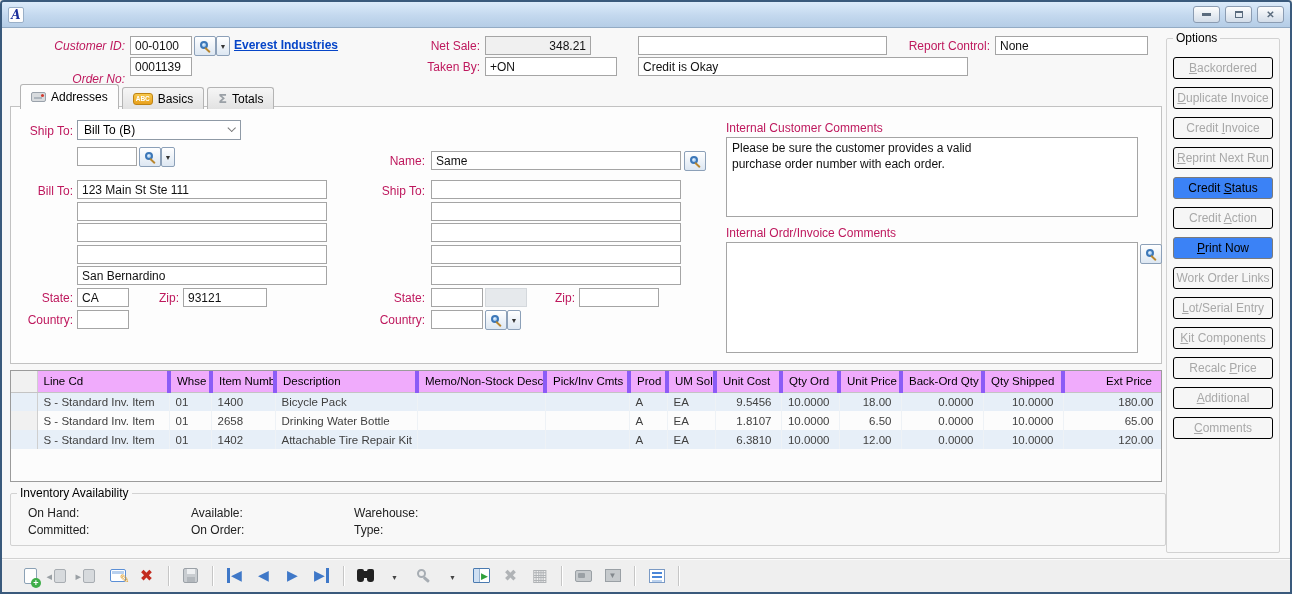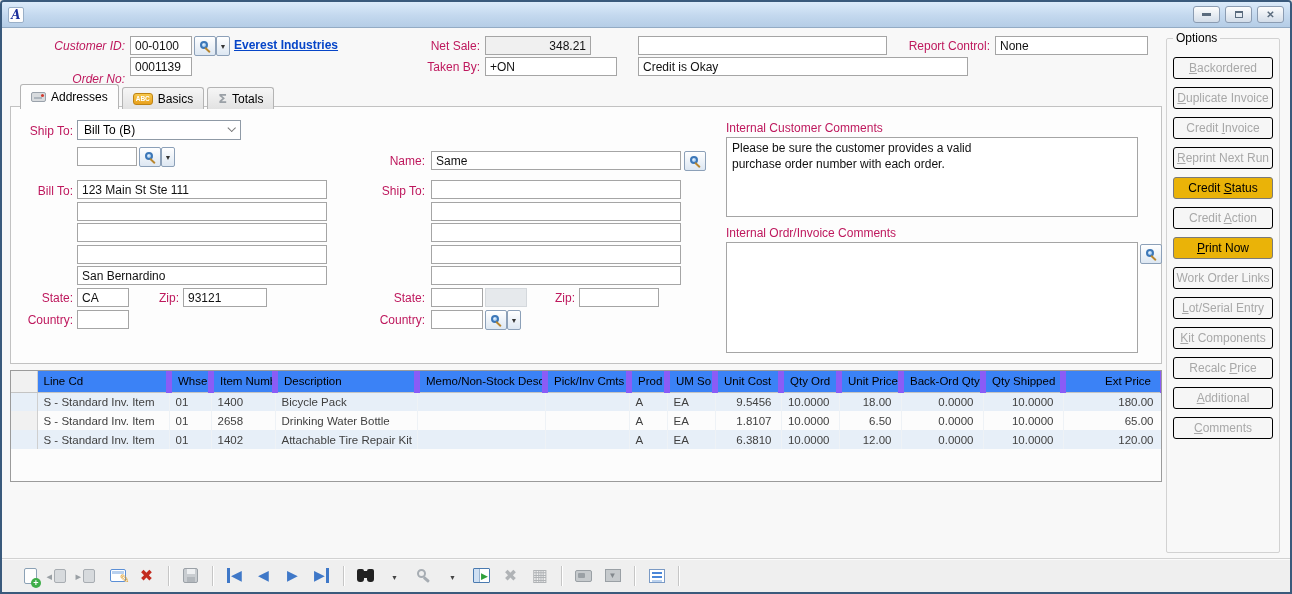--- a/index.html
+++ b/index.html
@@ -52,36 +52,36 @@
   .i-tab-addr::after { content:""; position:absolute; right:1px; top:1px; width:3px; height:3px; background:#d23b2f; border-radius:50%; }
   .i-abc { background:linear-gradient(#f6c84c,#e8a01c); border:1px solid #bf8312; border-radius:3px; color:#fff; font-weight:bold; font-size:6.5px; line-height:8px; padding:1px 2px; }
   .i-sigma { color:#9aa0a6; font-weight:bold; font-size:13px; line-height:13px; font-family:"DejaVu Sans", sans-serif; }
 
   .tab-panel { position:absolute; left:8px; top:78px; width:1152px; height:258px; background:#fdfdfd; border:1px solid #c2c2c2; z-index:2; }
   .gray-box { background:#e6e9ec; border:1px solid #d4d8dc; }
 
   
   .grid-box { position:absolute; left:8px; top:342px; width:1152px; height:112px; background:#fcfcfc; border:1px solid #9b9b9b; overflow:hidden; }
   table.grid { border-collapse:collapse; table-layout:fixed; width:100%; }
-  table.grid th { height:21px; font-weight:normal; font-size:11.5px; color:#000; text-align:left; padding:0 6px; border-bottom:1px solid #c4c4c4; border-right:6px solid #8b5cf6; background:#3b82f6; white-space:nowrap; overflow:hidden; }
+  table.grid th { height:21px; font-weight:normal; font-size:11.5px; color:#000; text-align:left; padding:0 6px; border-bottom:1px solid #c4c4c4; border-right:4px solid #8b5cf6; background:#f0abfc; white-space:nowrap; overflow:hidden; }
   table.grid td { height:19px; font-size:11.5px; color:#3f3f3f; padding:0 6px; border-right:1px solid #eef2f6; white-space:nowrap; overflow:hidden; }
   table.grid tr.alt td { background:#e7eff8; }
   table.grid th.sel, table.grid td.sel { background:#f1f1f1; border-right:1px solid #cfcfcf; }
   table.grid th.num, table.grid td.num { text-align:right; padding-right:9px; }
 
   
   fieldset { border:1px solid #d2d2d2; border-radius:2px; background:transparent; }
   legend { font-size:12px; color:#000; padding:0 3px; margin-left:6px; }
   .inv-fs { position:absolute; left:8px; top:458px; width:1156px; height:60px; }
   .inv-grid { display:grid; grid-template-columns:163px 163px auto; row-gap:3px; padding:6px 0 0 17px; }
   .inv-grid .lb { color:#222; }
 
   .opt-fs { position:absolute; left:1164px; top:3px; width:114px; height:522px; }
   .opt-body { padding-top:12px; }
-  .obtn { display:block; width:100px; height:22px; margin:0 auto 8px auto; border-radius:3px; font:12px "Liberation Sans", sans-serif; background:#eab308; border:1px solid #7a7a7a; color:#000; }
+  .obtn { display:block; width:100px; height:22px; margin:0 auto 8px auto; border-radius:3px; font:12px "Liberation Sans", sans-serif; background:#3b82f6; border:1px solid #7a7a7a; color:#000; }
   .obtn:disabled { background:#f6f6f6; border:1px solid #000000; color:#a8a8a8; }
 
   
   .toolbar { position:absolute; left:0; right:0; bottom:0; height:34px; background:#efefef; border-top:1px solid #d2d2d2; box-shadow:inset 0 1px 0 #fbfbfb; display:flex; align-items:center; padding-left:16px; gap:4px; }
   .tbtn { width:25px; height:25px; display:flex; align-items:center; justify-content:center; position:relative; }
   .tsep { width:1px; height:20px; background:#c6c6c6; box-shadow:1px 0 0 #ffffff; margin:0 5px; }
 
   .i-new { width:13px; height:16px; background:#fefefe; border:1px solid #8ba1b5; border-radius:2px; position:relative; }
   .i-new::after { content:"+"; position:absolute; right:-5px; bottom:-5px; width:10px; height:10px; background:#3fae49; border-radius:50%; color:#fff; font:bold 9px/10px "Liberation Sans",sans-serif; text-align:center; }
   .i-insp, .i-insn { width:12px; height:14px; background:#d7dadd; border:1px solid #a8adb2; border-radius:2px; position:relative; }
@@ -331,20 +331,31 @@
               <td class="num">10.0000</td>
               <td class="num">12.00</td>
               <td class="num">0.0000</td>
               <td class="num">10.0000</td>
               <td class="num">120.00</td>
             </tr>
           </tbody>
         </table>
     </div>
 
+    <fieldset class="inv-fs">
+      <legend>Inventory Availability</legend>
+      <div class="inv-grid" id="inv-grid">
+          <span class="lb">On Hand:</span>
+          <span class="lb">Available:</span>
+          <span class="lb">Warehouse:</span>
+          <span class="lb">Committed:</span>
+          <span class="lb">On Order:</span>
+          <span class="lb">Type:</span>
+        </div>
+    </fieldset>
 
     <fieldset class="opt-fs">
       <legend>Options</legend>
       <div class="opt-body" id="options-body">
           <button class="obtn" disabled=""><u>B</u>ackordered</button>
           <button class="obtn" disabled=""><u>D</u>uplicate Invoice</button>
           <button class="obtn" disabled="">Credit <u>I</u>nvoice</button>
           <button class="obtn" disabled=""><u>R</u>eprint Next Run</button>
           <button class="obtn">Credit <u>S</u>tatus</button>
           <button class="obtn" disabled="">Credit <u>A</u>ction</button>

